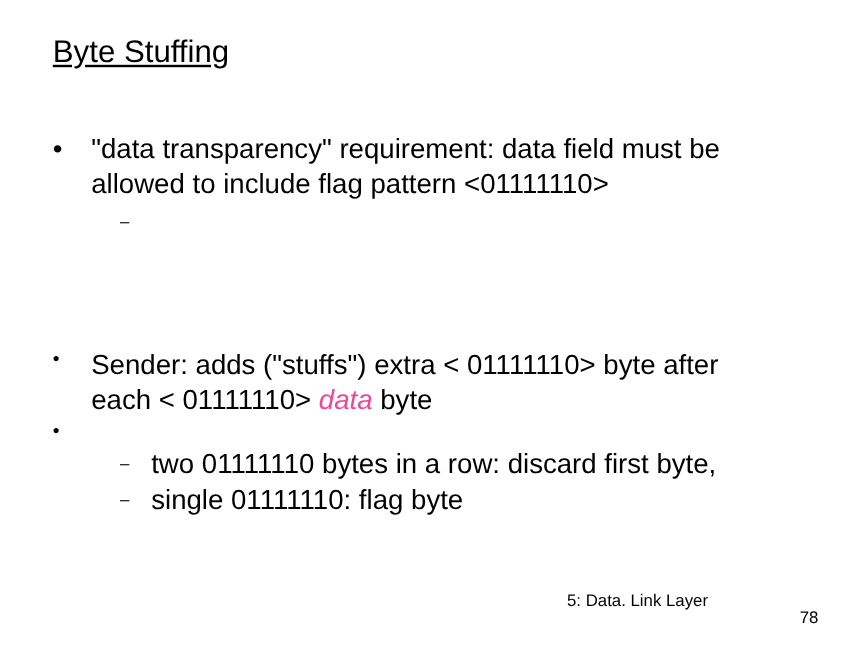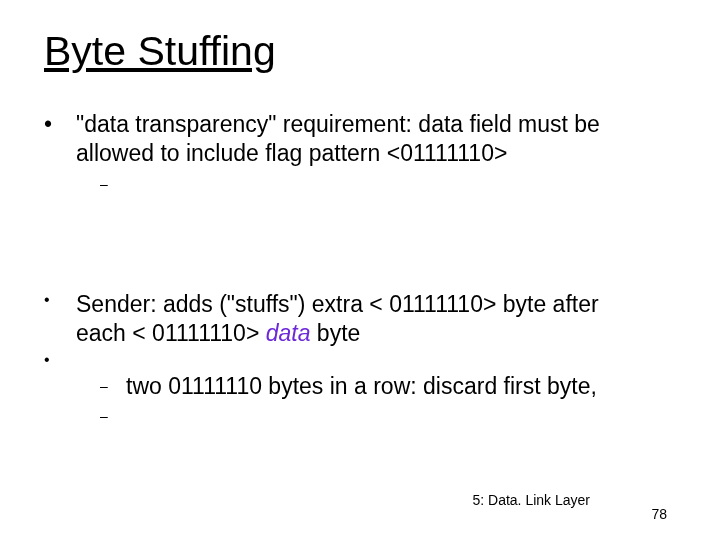--- a/index.html
+++ b/index.html
@@ -15,21 +15,21 @@
   .slide {
     position: relative;
     width: 720px;
     height: 540px;
     box-sizing: border-box;
   }
   .title {
     position: absolute;
     left: 44px;
     top: 28px;
-    font-size: 41px;
+    font-size: 26px;
     text-decoration: underline;
   }
   .body {
     position: absolute;
     left: 44px;
     top: 110px;
     width: 600px;
     font-size: 23px;
     line-height: 1.25;
   }
@@ -54,37 +54,37 @@
   .sub {
     margin-left: 56px;
   }
   .sub .b1 {
     width: 26px;
     flex: 0 0 26px;
     font-size: 14px;
     padding-top: 6px;
   }
   .u { text-decoration: underline; }
-  .purple { color: #6d28d9; font-style: italic; }
+  .purple { color: #ec4899; font-style: italic; }
   .small-bullet { font-size: 16px; }
   .footer {
     position: absolute;
     bottom: 18px;
     left: 0;
     right: 0;
     font-size: 14px;
   }
   .footer-left {
     position: absolute;
     right: 130px;
     bottom: 14px;
   }
   .footer-right {
     position: absolute;
-    right: 53px;
+    right: 38px;
     bottom: 0;
   }
 </style>
 </head>
 <body>
 
 <div class="slide">
 
   <div class="title">Byte Stuffing</div>
 
@@ -113,20 +113,21 @@
       <div class="b1 small-bullet">•</div>
     </div>
     <div class="row sub">
       <div class="b1">–</div>
       <div>
         <span>two 01111110 bytes in a row: discard first byte,</span><br>
       </div>
     </div>
     <div class="row sub">
       <div class="b1">–</div>
+      <div>single 01111110: flag byte</div>
     </div>
   </div>
 
   <div class="footer">
     <span class="footer-left">5: Data. Link Layer</span>
     <span class="footer-right">78</span>
   </div>
 
 </div>
 

